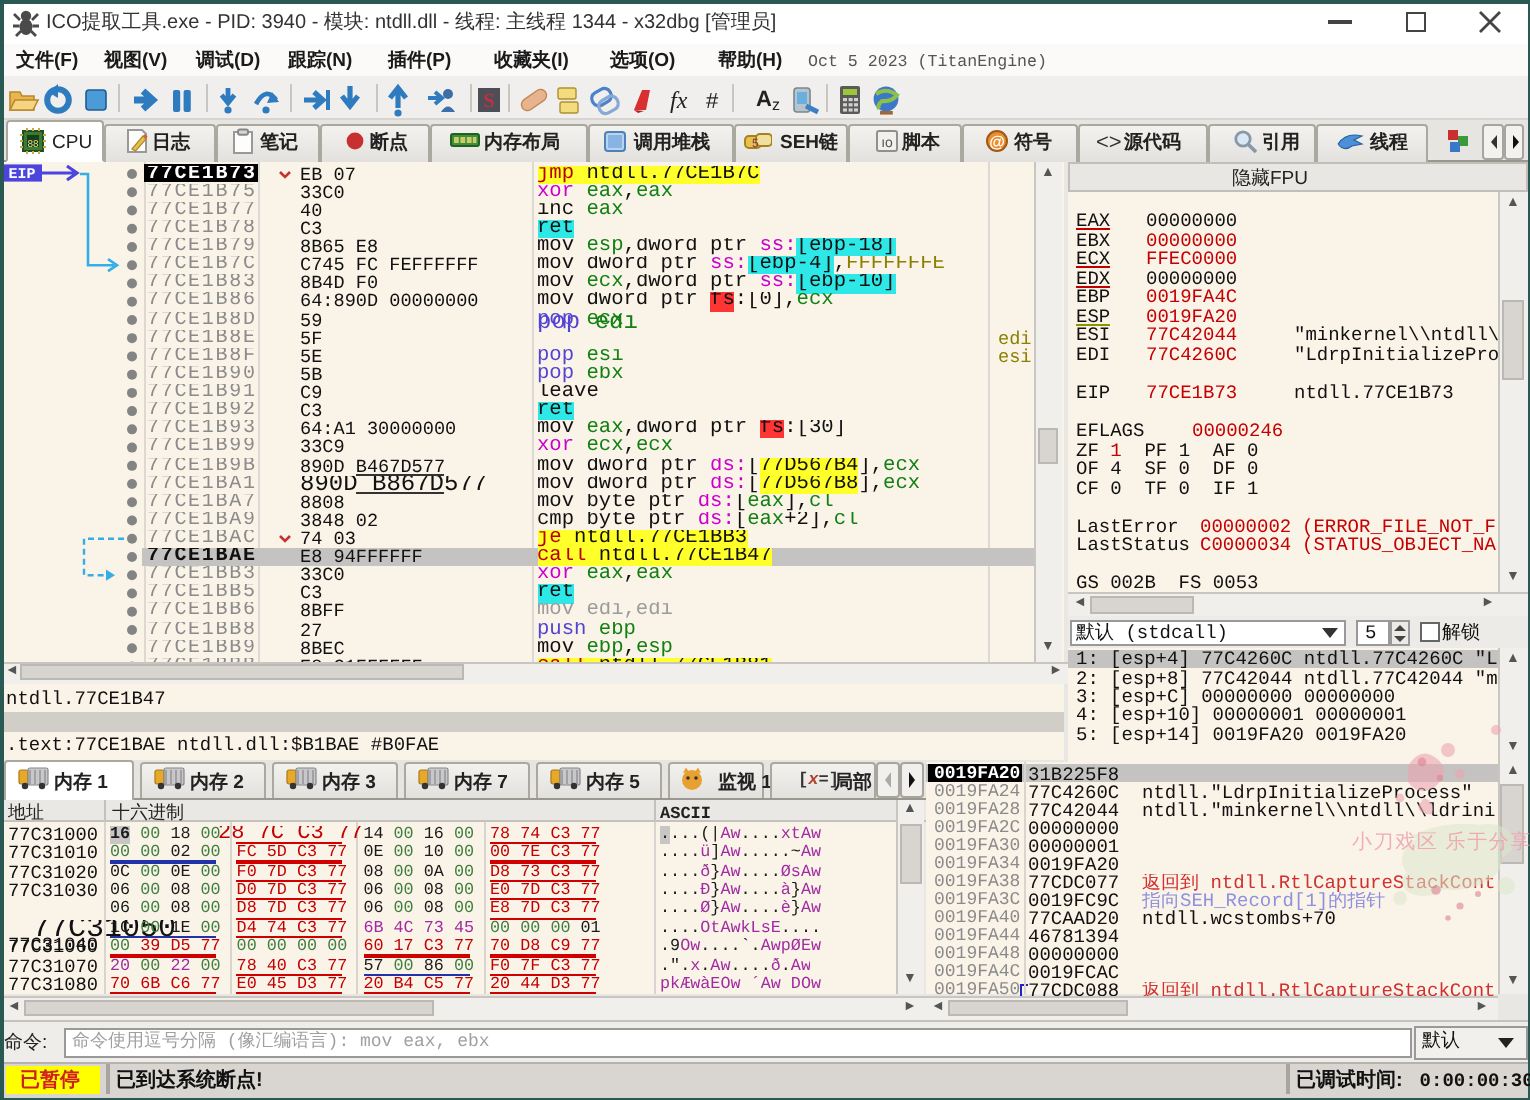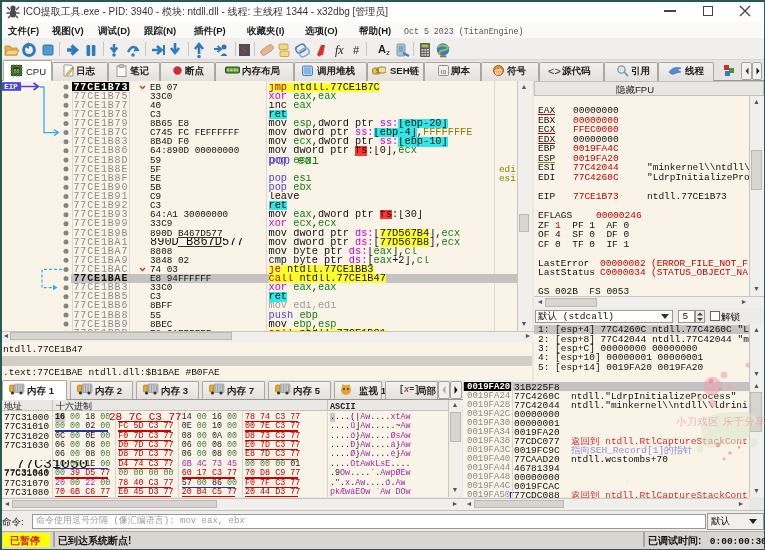--- a/index.html
+++ b/index.html
@@ -227,21 +227,21 @@
 <div class="ln mono" style="left:150px;top:91.72px;font-size:9.3px;color:#111">33C0</div>
 <div class="ln mono" style="left:268.5px;top:91.72px;font-size:10.3px;color:#111"><span class="mg">xor</span> <span class="rg">eax</span>,<span class="rg">eax</span></div>
 <div class="ln mono" style="left:73.5px;top:100.84px;font-size:10px;letter-spacing:0.85px;color:#8B8B8B">77CE1B77</div>
 <div class="ln mono" style="left:150px;top:100.84px;font-size:9.3px;color:#111">40</div>
 <div class="ln mono" style="left:268.5px;top:100.84px;font-size:10.3px;color:#111">inc <span class="rg">eax</span></div>
 <div class="ln mono" style="left:73.5px;top:109.96px;font-size:10px;letter-spacing:0.85px;color:#8B8B8B">77CE1B78</div>
 <div class="ln mono" style="left:150px;top:109.96px;font-size:9.3px;color:#111">C3</div>
 <div class="ln mono" style="left:268.5px;top:109.96px;font-size:10.3px;color:#111"><span class="rt">ret</span></div>
 <div class="ln mono" style="left:73.5px;top:119.08px;font-size:10px;letter-spacing:0.85px;color:#8B8B8B">77CE1B79</div>
 <div class="ln mono" style="left:150px;top:119.08px;font-size:9.3px;color:#111">8B65 E8</div>
-<div class="ln mono" style="left:268.5px;top:119.08px;font-size:10.3px;color:#111">mov <span class="rg">esp</span>,dword ptr <span class="mg">ss:</span><span class="cy">[ebp-20]</span></div>
+<div class="ln mono" style="left:268.5px;top:119.08px;font-size:10.3px;color:#111">mov <span class="rg">esp</span>,dword ptr <span class="mg">ss:</span><span class="cy">[ebp-18]</span></div>
 <div class="ln mono" style="left:73.5px;top:128.20px;font-size:10px;letter-spacing:0.85px;color:#8B8B8B">77CE1B7C</div>
 <div class="ln mono" style="left:150px;top:128.20px;font-size:9.3px;color:#111">C745 FC FEFFFFFF</div>
 <div class="ln mono" style="left:268.5px;top:128.20px;font-size:10.3px;color:#111">mov dword ptr <span class="mg">ss:</span><span class="cy">[ebp-4]</span>,<span class="nm">FFFFFFFE</span></div>
 <div class="ln mono" style="left:73.5px;top:137.32px;font-size:10px;letter-spacing:0.85px;color:#8B8B8B">77CE1B83</div>
 <div class="ln mono" style="left:150px;top:137.32px;font-size:9.3px;color:#111">8B4D F0</div>
 <div class="ln mono" style="left:268.5px;top:137.32px;font-size:10.3px;color:#111">mov <span class="rg">ecx</span>,dword ptr <span class="mg">ss:</span><span class="cy">[ebp-10]</span></div>
 <div class="ln mono" style="left:73.5px;top:146.44px;font-size:10px;letter-spacing:0.85px;color:#8B8B8B">77CE1B86</div>
 <div class="ln mono" style="left:150px;top:146.44px;font-size:9.3px;color:#111">64:890D 00000000</div>
 <div class="ln mono" style="left:268.5px;top:146.44px;font-size:10.3px;color:#111">mov dword ptr <span class="fs">fs</span>:[0],<span class="rg">ecx</span></div>
 <div class="ln mono" style="left:73.5px;top:155.56px;font-size:10px;letter-spacing:0.85px;color:#8B8B8B">77CE1B8D</div>
@@ -295,21 +295,21 @@
 <div class="ln mono" style="left:73.5px;top:283.24px;font-size:10px;letter-spacing:0.85px;color:#8B8B8B">77CE1BB3</div>
 <div class="ln mono" style="left:150px;top:283.24px;font-size:9.3px;color:#111">33C0</div>
 <div class="ln mono" style="left:268.5px;top:283.24px;font-size:10.3px;color:#111"><span class="mg">xor</span> <span class="rg">eax</span>,<span class="rg">eax</span></div>
 <div class="ln mono" style="left:73.5px;top:292.36px;font-size:10px;letter-spacing:0.85px;color:#8B8B8B">77CE1BB5</div>
 <div class="ln mono" style="left:150px;top:292.36px;font-size:9.3px;color:#111">C3</div>
 <div class="ln mono" style="left:268.5px;top:292.36px;font-size:10.3px;color:#111"><span class="rt">ret</span></div>
 <div class="ln mono" style="left:73.5px;top:301.48px;font-size:10px;letter-spacing:0.85px;color:#8B8B8B">77CE1BB6</div>
 <div class="ln mono" style="left:150px;top:301.48px;font-size:9.3px;color:#111">8BFF</div>
 <div class="ln mono" style="left:268.5px;top:301.48px;font-size:10.3px;color:#111"><span class="gr">mov edi,edi</span></div>
 <div class="ln mono" style="left:73.5px;top:310.60px;font-size:10px;letter-spacing:0.85px;color:#8B8B8B">77CE1BB8</div>
-<div class="ln mono" style="left:150px;top:310.60px;font-size:9.3px;color:#111">55</div>
+<div class="ln mono" style="left:150px;top:310.60px;font-size:9.3px;color:#111">27</div>
 <div class="ln mono" style="left:268.5px;top:310.60px;font-size:10.3px;color:#111"><span class="pp">push</span> <span class="rg">ebp</span></div>
 <div class="ln mono" style="left:73.5px;top:319.72px;font-size:10px;letter-spacing:0.85px;color:#8B8B8B">77CE1BB9</div>
 <div class="ln mono" style="left:150px;top:319.72px;font-size:9.3px;color:#111">8BEC</div>
 <div class="ln mono" style="left:268.5px;top:319.72px;font-size:10.3px;color:#111">mov <span class="rg">ebp</span>,<span class="rg">esp</span></div>
 <div class="ln mono" style="left:73.5px;top:328.84px;font-size:10px;letter-spacing:0.85px;color:#8B8B8B">77CE1BBB</div>
 <div class="ln mono" style="left:150px;top:328.84px;font-size:9.3px;color:#111">E8 C1FFFFFF</div>
 <div class="ln mono" style="left:268.5px;top:328.84px;font-size:10.3px;color:#111"><span class="jy"><span class="jm">call</span> ntdll.77CE1B81</span></div>
 <div class="abs" style="left:177.9px;top:236.52px;width:44.6px;height:1px;background:#333"></div>
 <div class="abs" style="left:177.9px;top:245.64px;width:44.6px;height:1px;background:#333"></div>
 <svg class="abs" style="left:0;top:81px" width="72" height="250" viewBox="0 0 72 250">

